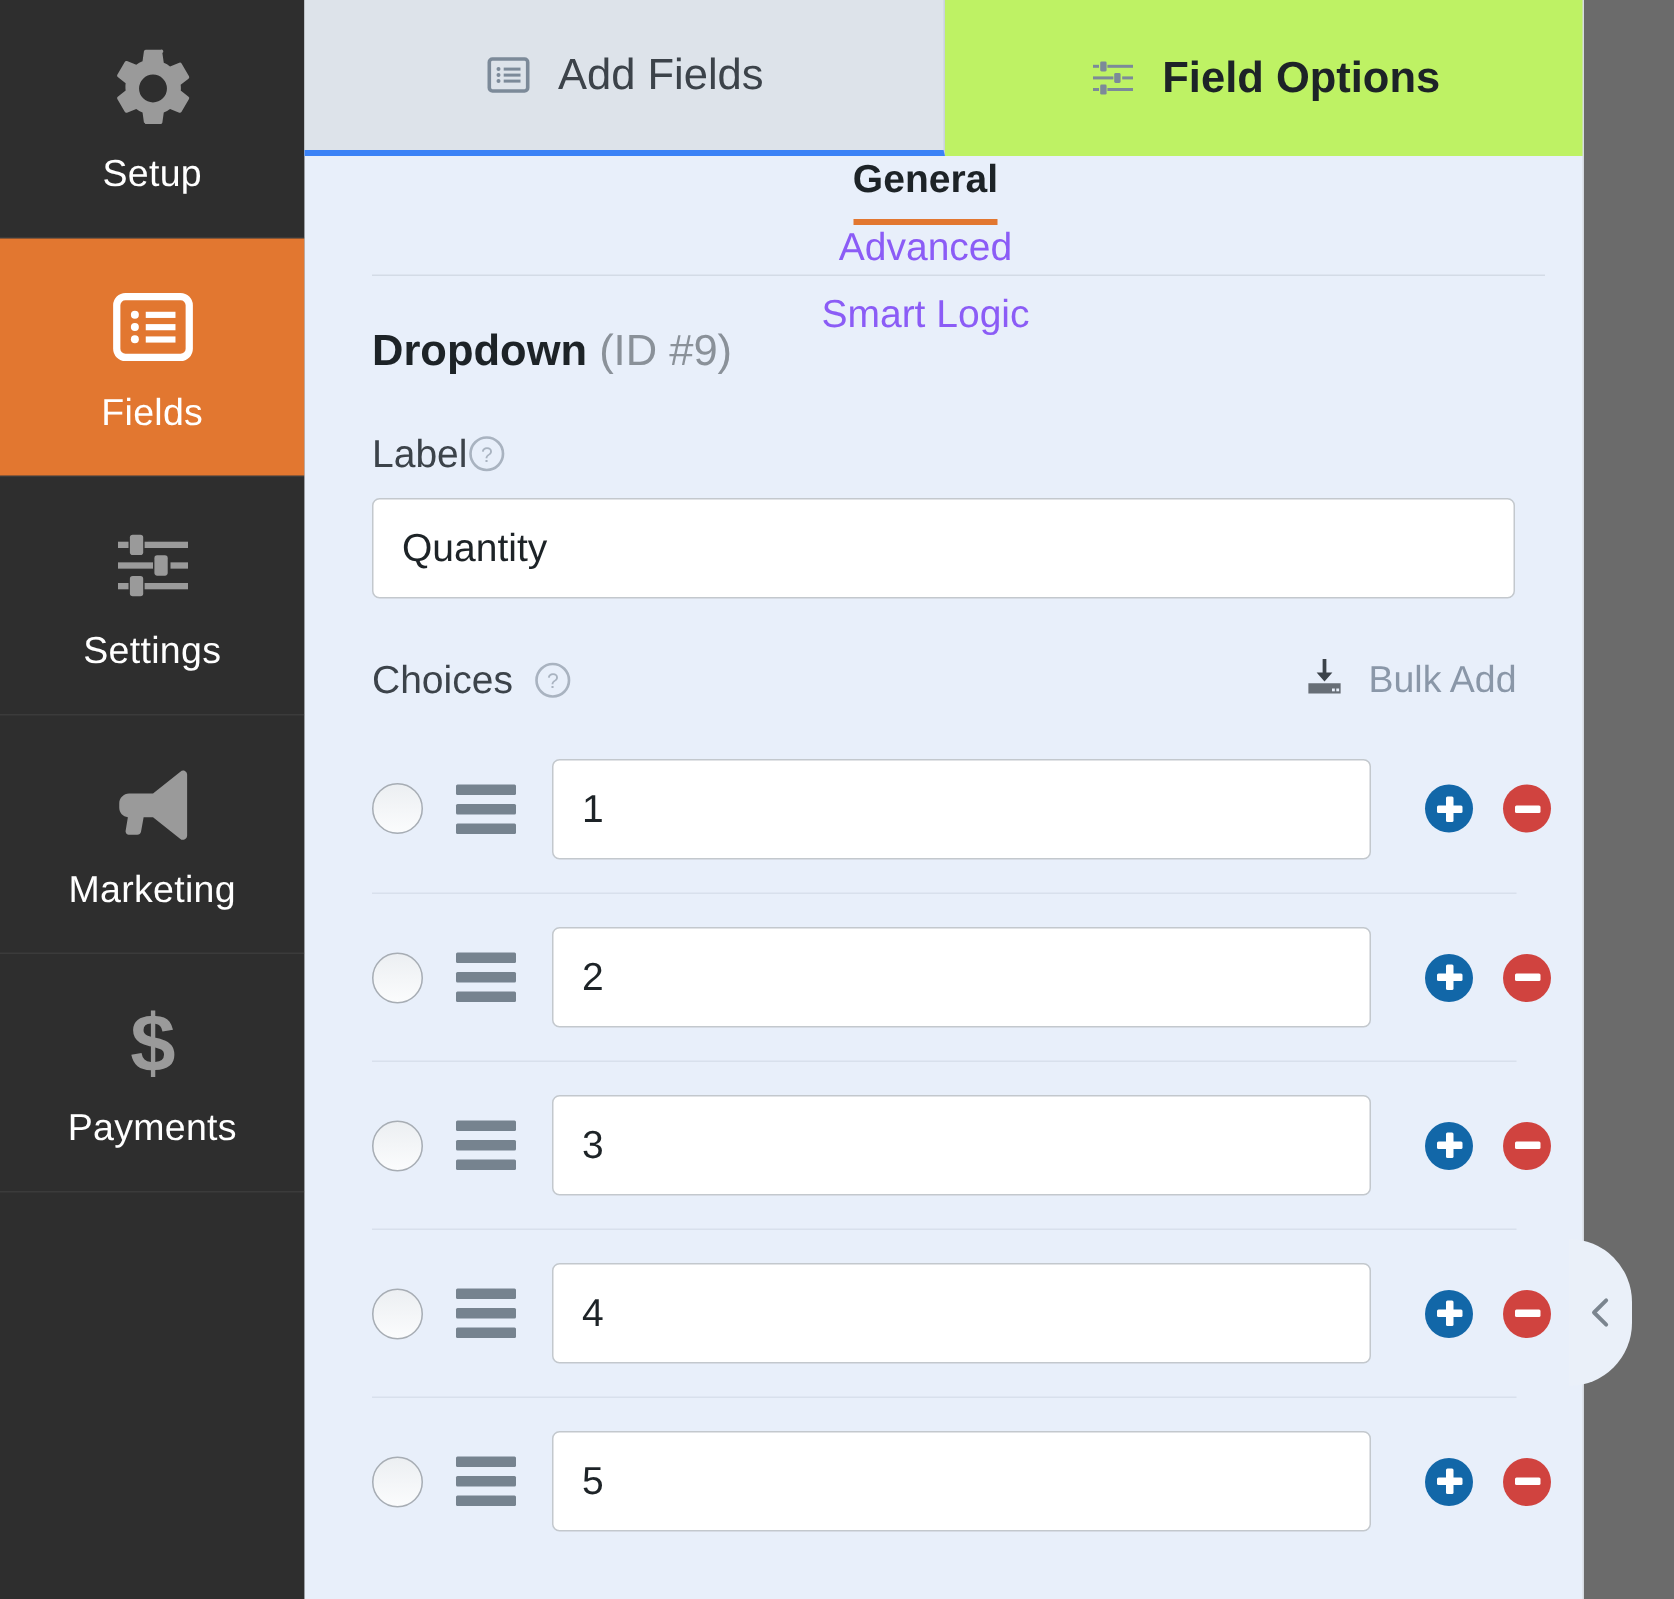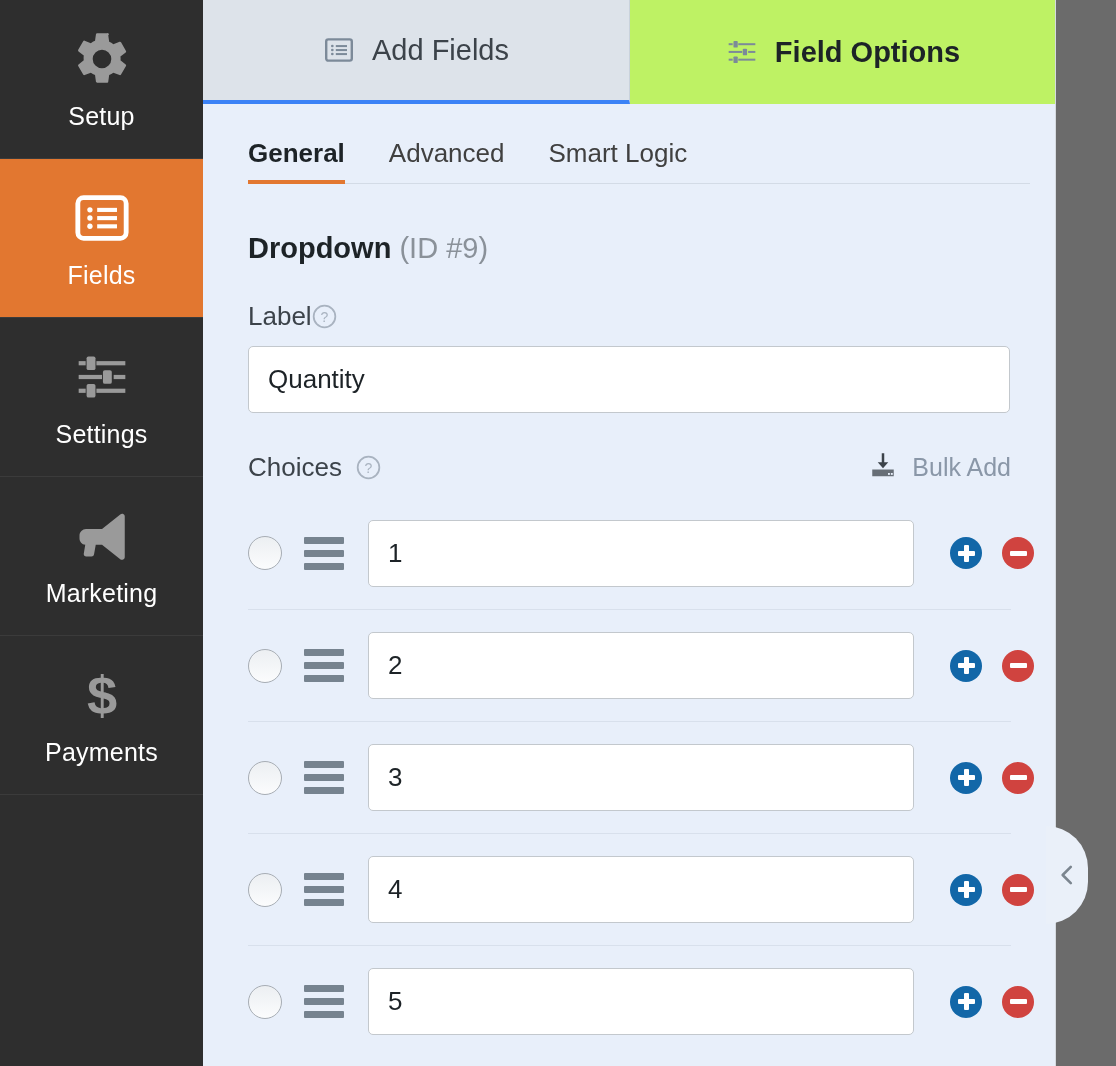--- a/index.html
+++ b/index.html
@@ -53,38 +53,39 @@
     border-right: 1px solid #c9d2dc;
   }
   .tab.inactive .tab-text { color: #3c434a; font-weight: 400; }
   .tab.active { background: #bef264; }
   .tab.active .tab-text { color: #1d2327; font-weight: 700; }
   .tab-icon { display:flex; align-items:center; justify-content:center; }
 
   
   .subtabs {
     margin: 0 26px 0 45px;
-    display: flex; align-items: flex-end;
+    display: flex; align-items: center;
     height: 80px; gap: 0;
     border-bottom: 1px solid #d3dbe6;
+    flex-direction: column;
   }
   .subtab {
-    font-size: 26px; color: #404040;
+    font-size: 26px; color: #8b5cf6;
     padding: 0 0 14px 0; margin-right: 44px;
     cursor: pointer; position: relative;
   }
   .subtab.active { font-weight: 700; color: #1d2327; }
   .subtab.active::after {
     content: ""; position: absolute; left: 0; right: 0; bottom: -1px;
     height: 4px; background: #e27730;
   }
 
   
   .content { padding: 0 45px; }
-  .field-title { margin-top: 48px; font-size: 29px; }
+  .field-title { margin-top: 34px; font-size: 29px; }
   .field-title .ft-name { font-weight: 700; color: #1d2327; }
   .field-title .ft-id { color: #8a9199; font-weight: 400; }
 
   .row-label {
     display: flex; align-items: center; 
     margin-top: 36px;
   }
   .row-label .lbl { font-size: 26px; color: #3c434a; }
 
   .text-input {

